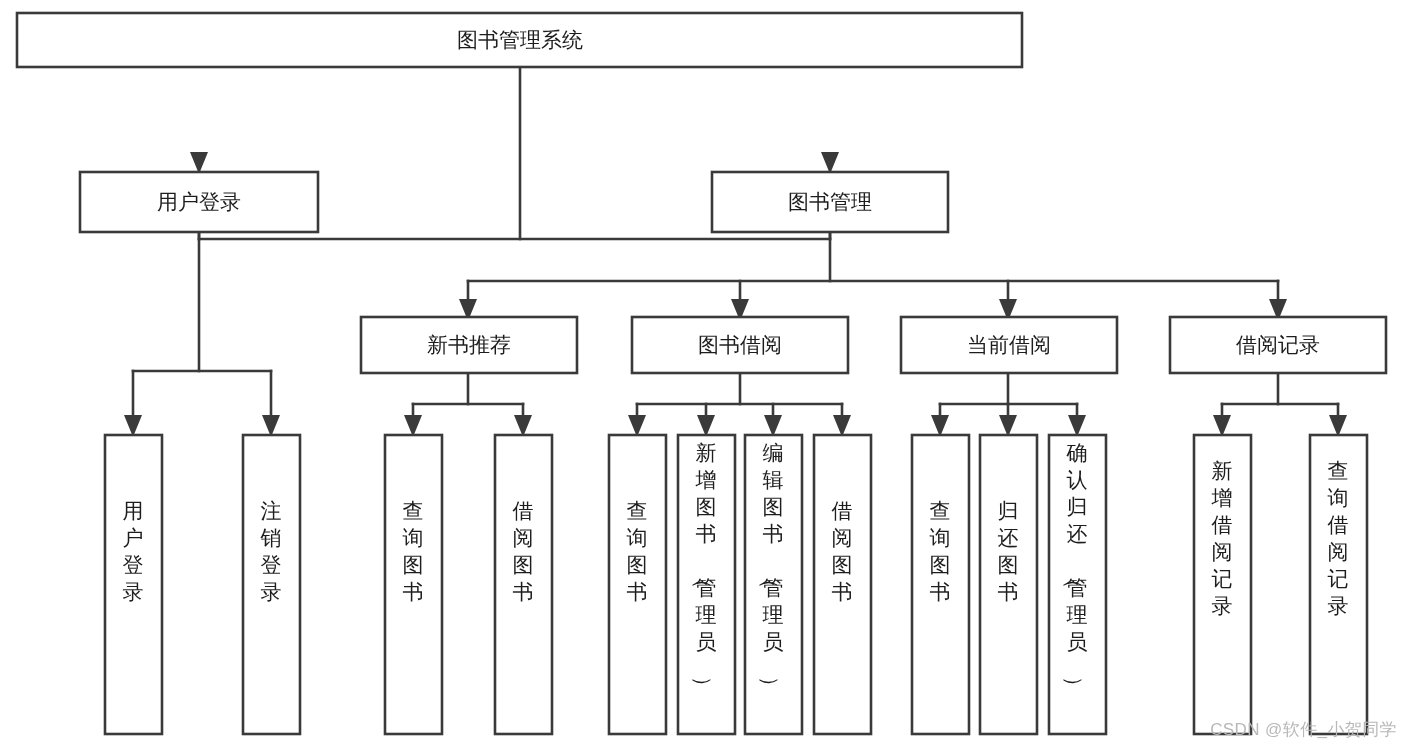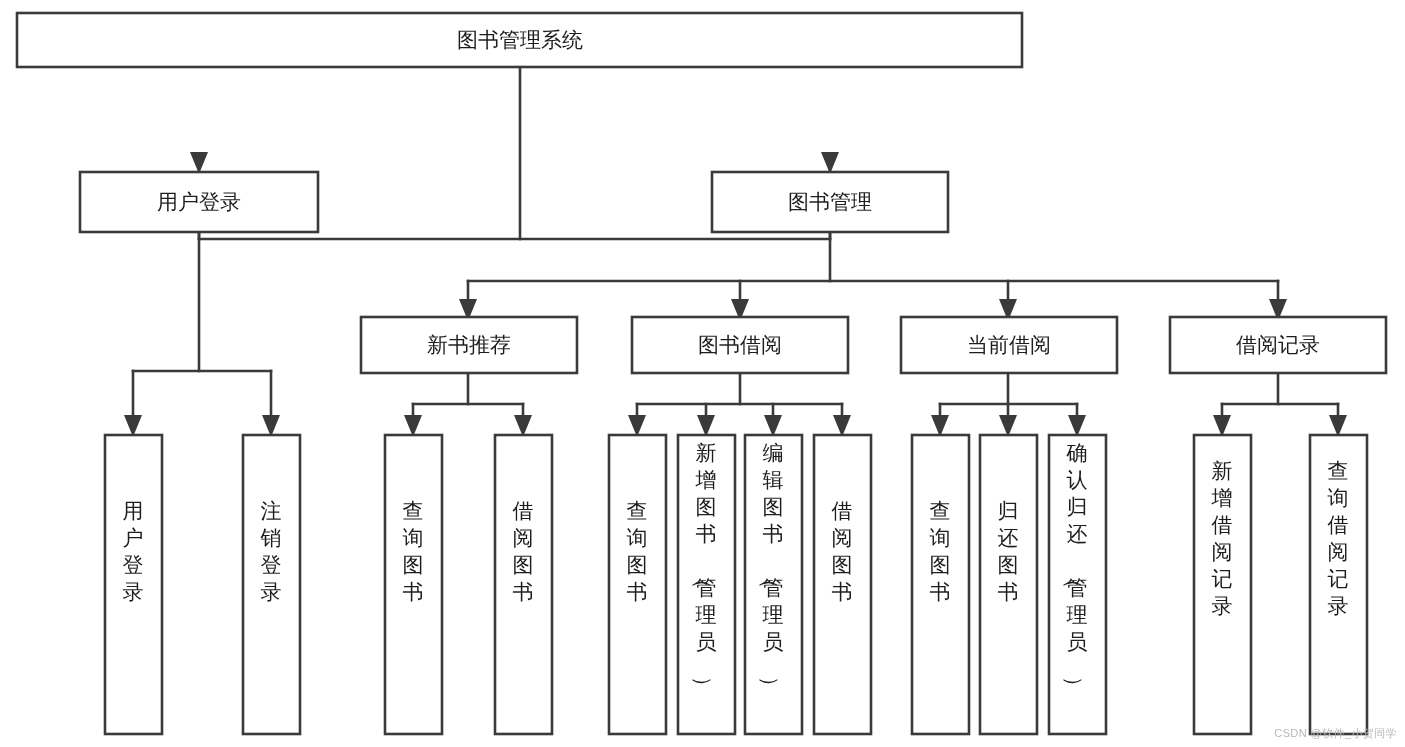--- a/index.html
+++ b/index.html
@@ -52,21 +52,21 @@
     font-family: "Liberation Sans", "DejaVu Sans", sans-serif;
     font-size: 21px;
     fill: #1d1d1d;
     text-anchor: middle;
   }
   .watermark-text {
     position: absolute;
     right: 8px;
     bottom: 6px;
     font-family: "Liberation Sans", "DejaVu Sans", sans-serif;
-    font-size: 11px;
+    font-size: 17px;
     color: #b8b8b8;
     white-space: nowrap;
     letter-spacing: 0.4px;
   }
 </style>
 </head>
 <body>
 
 <div id="diagram-root">
 

